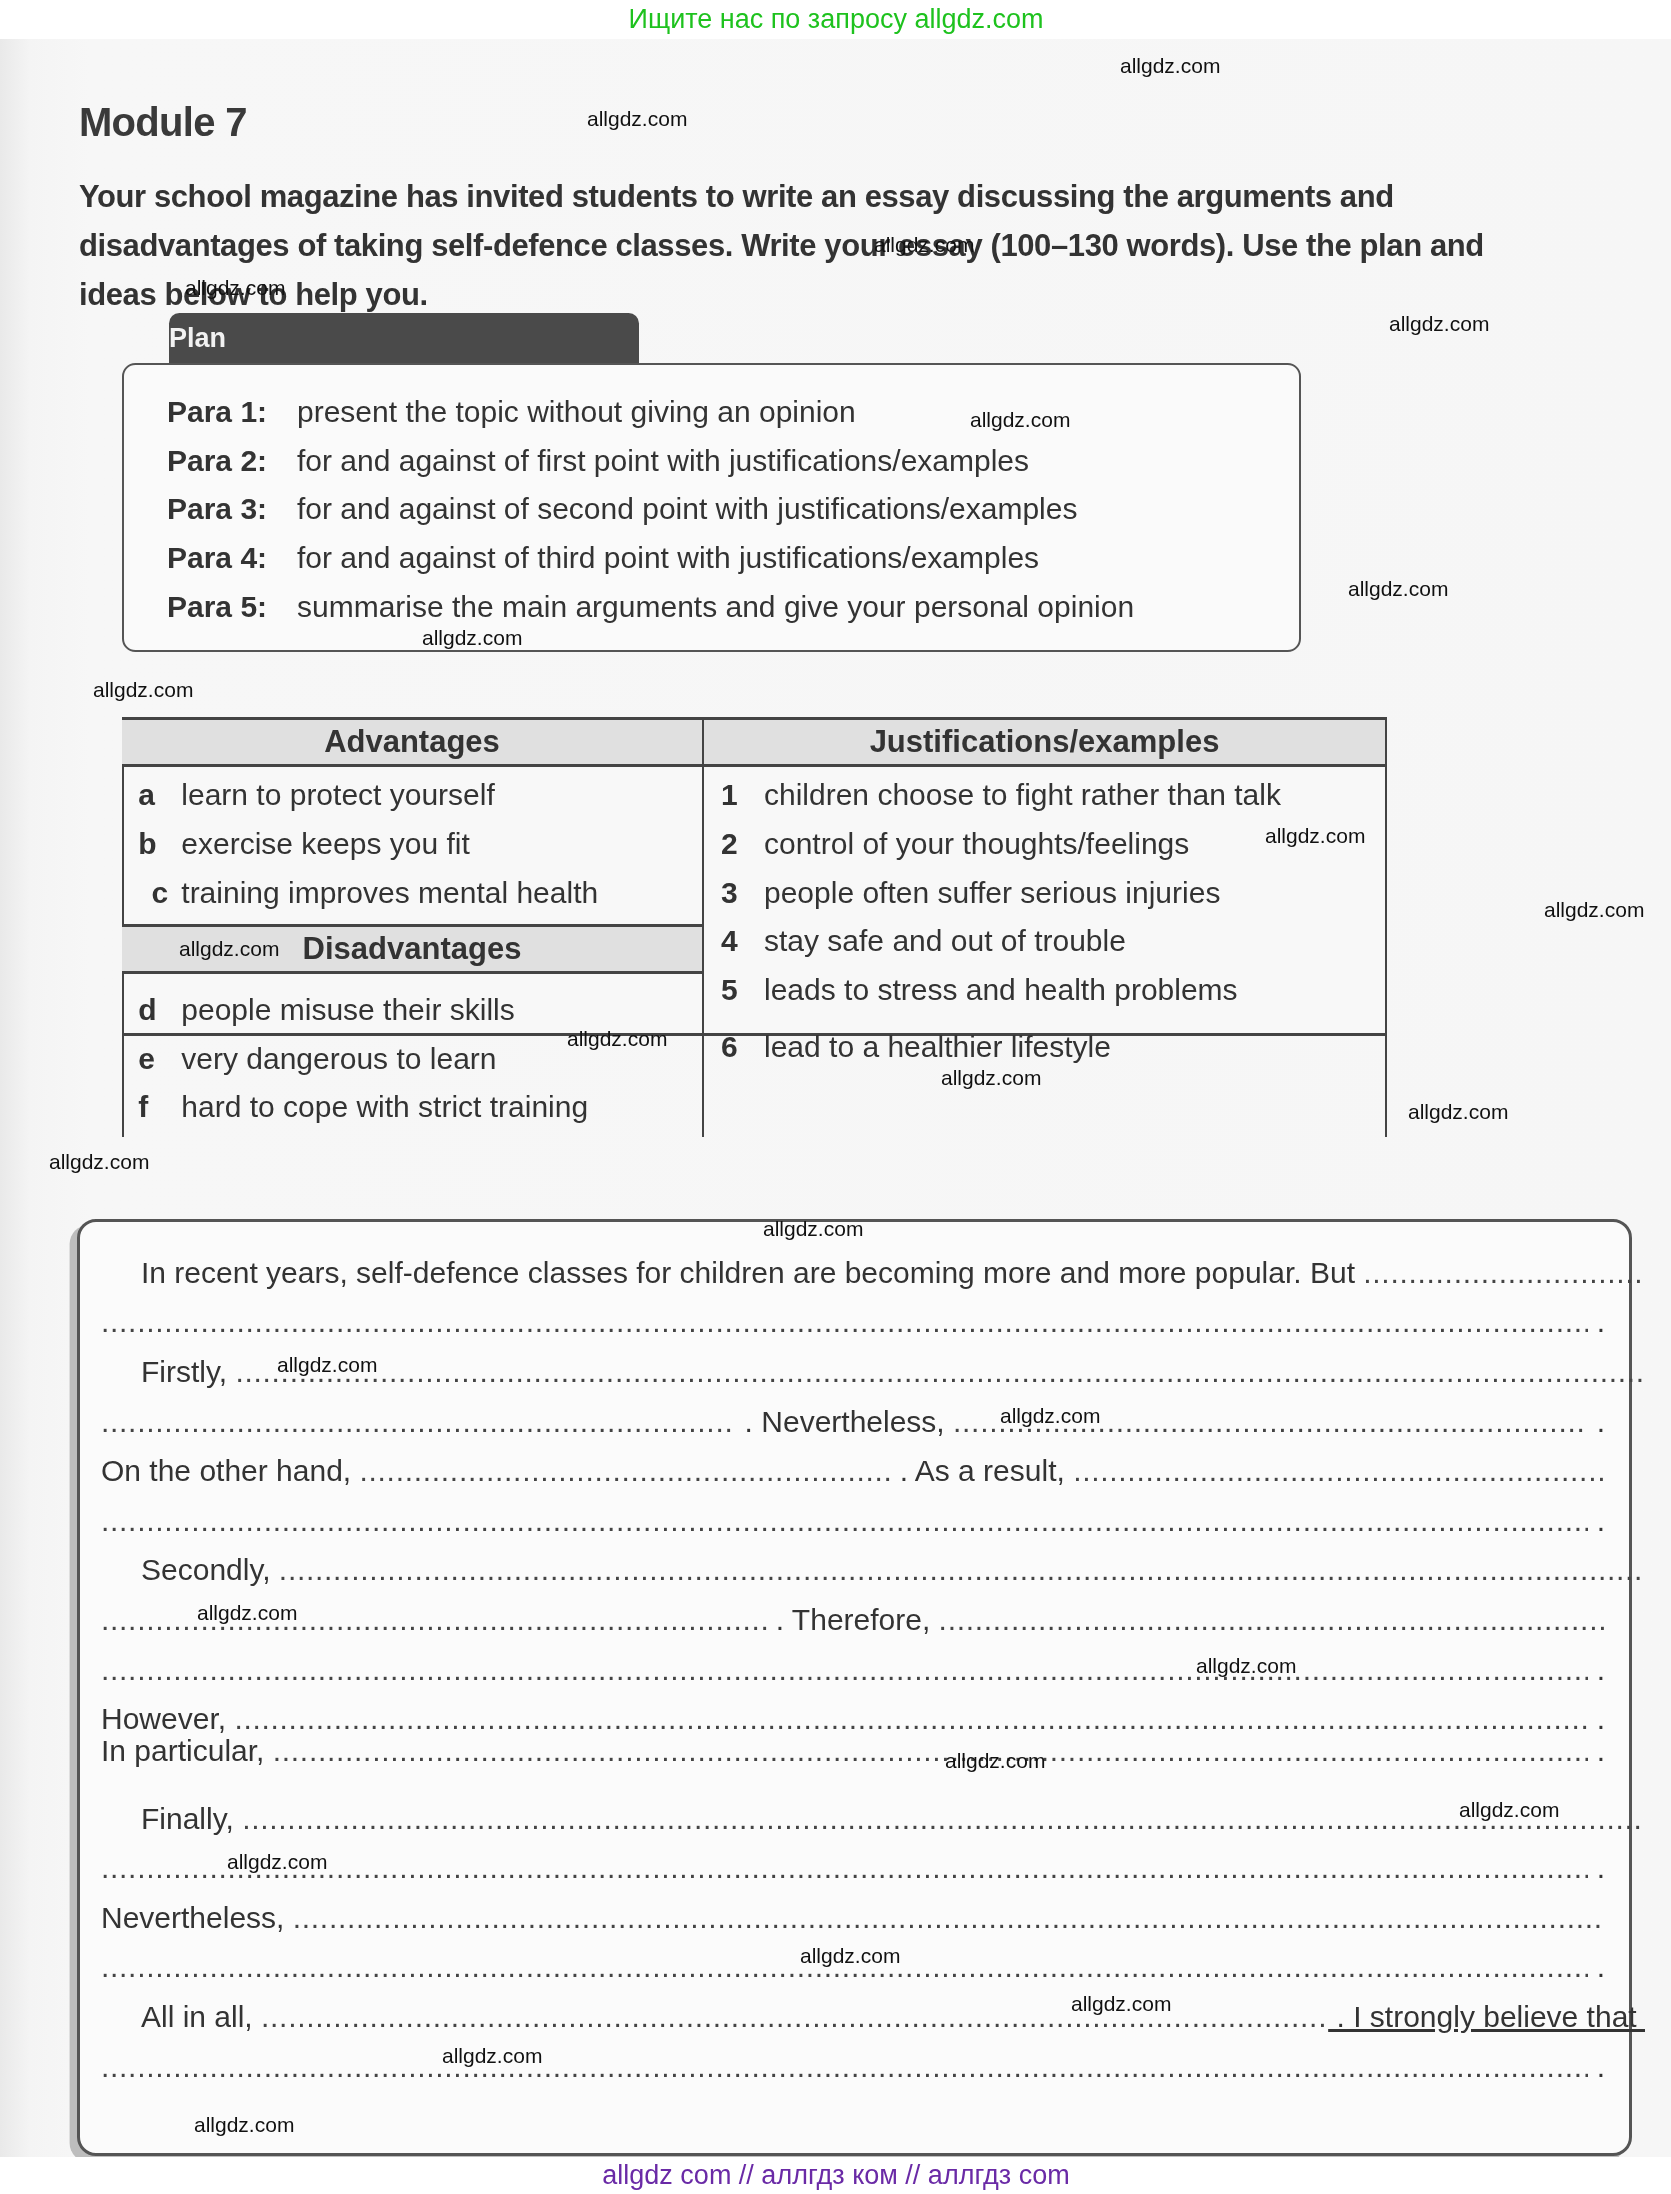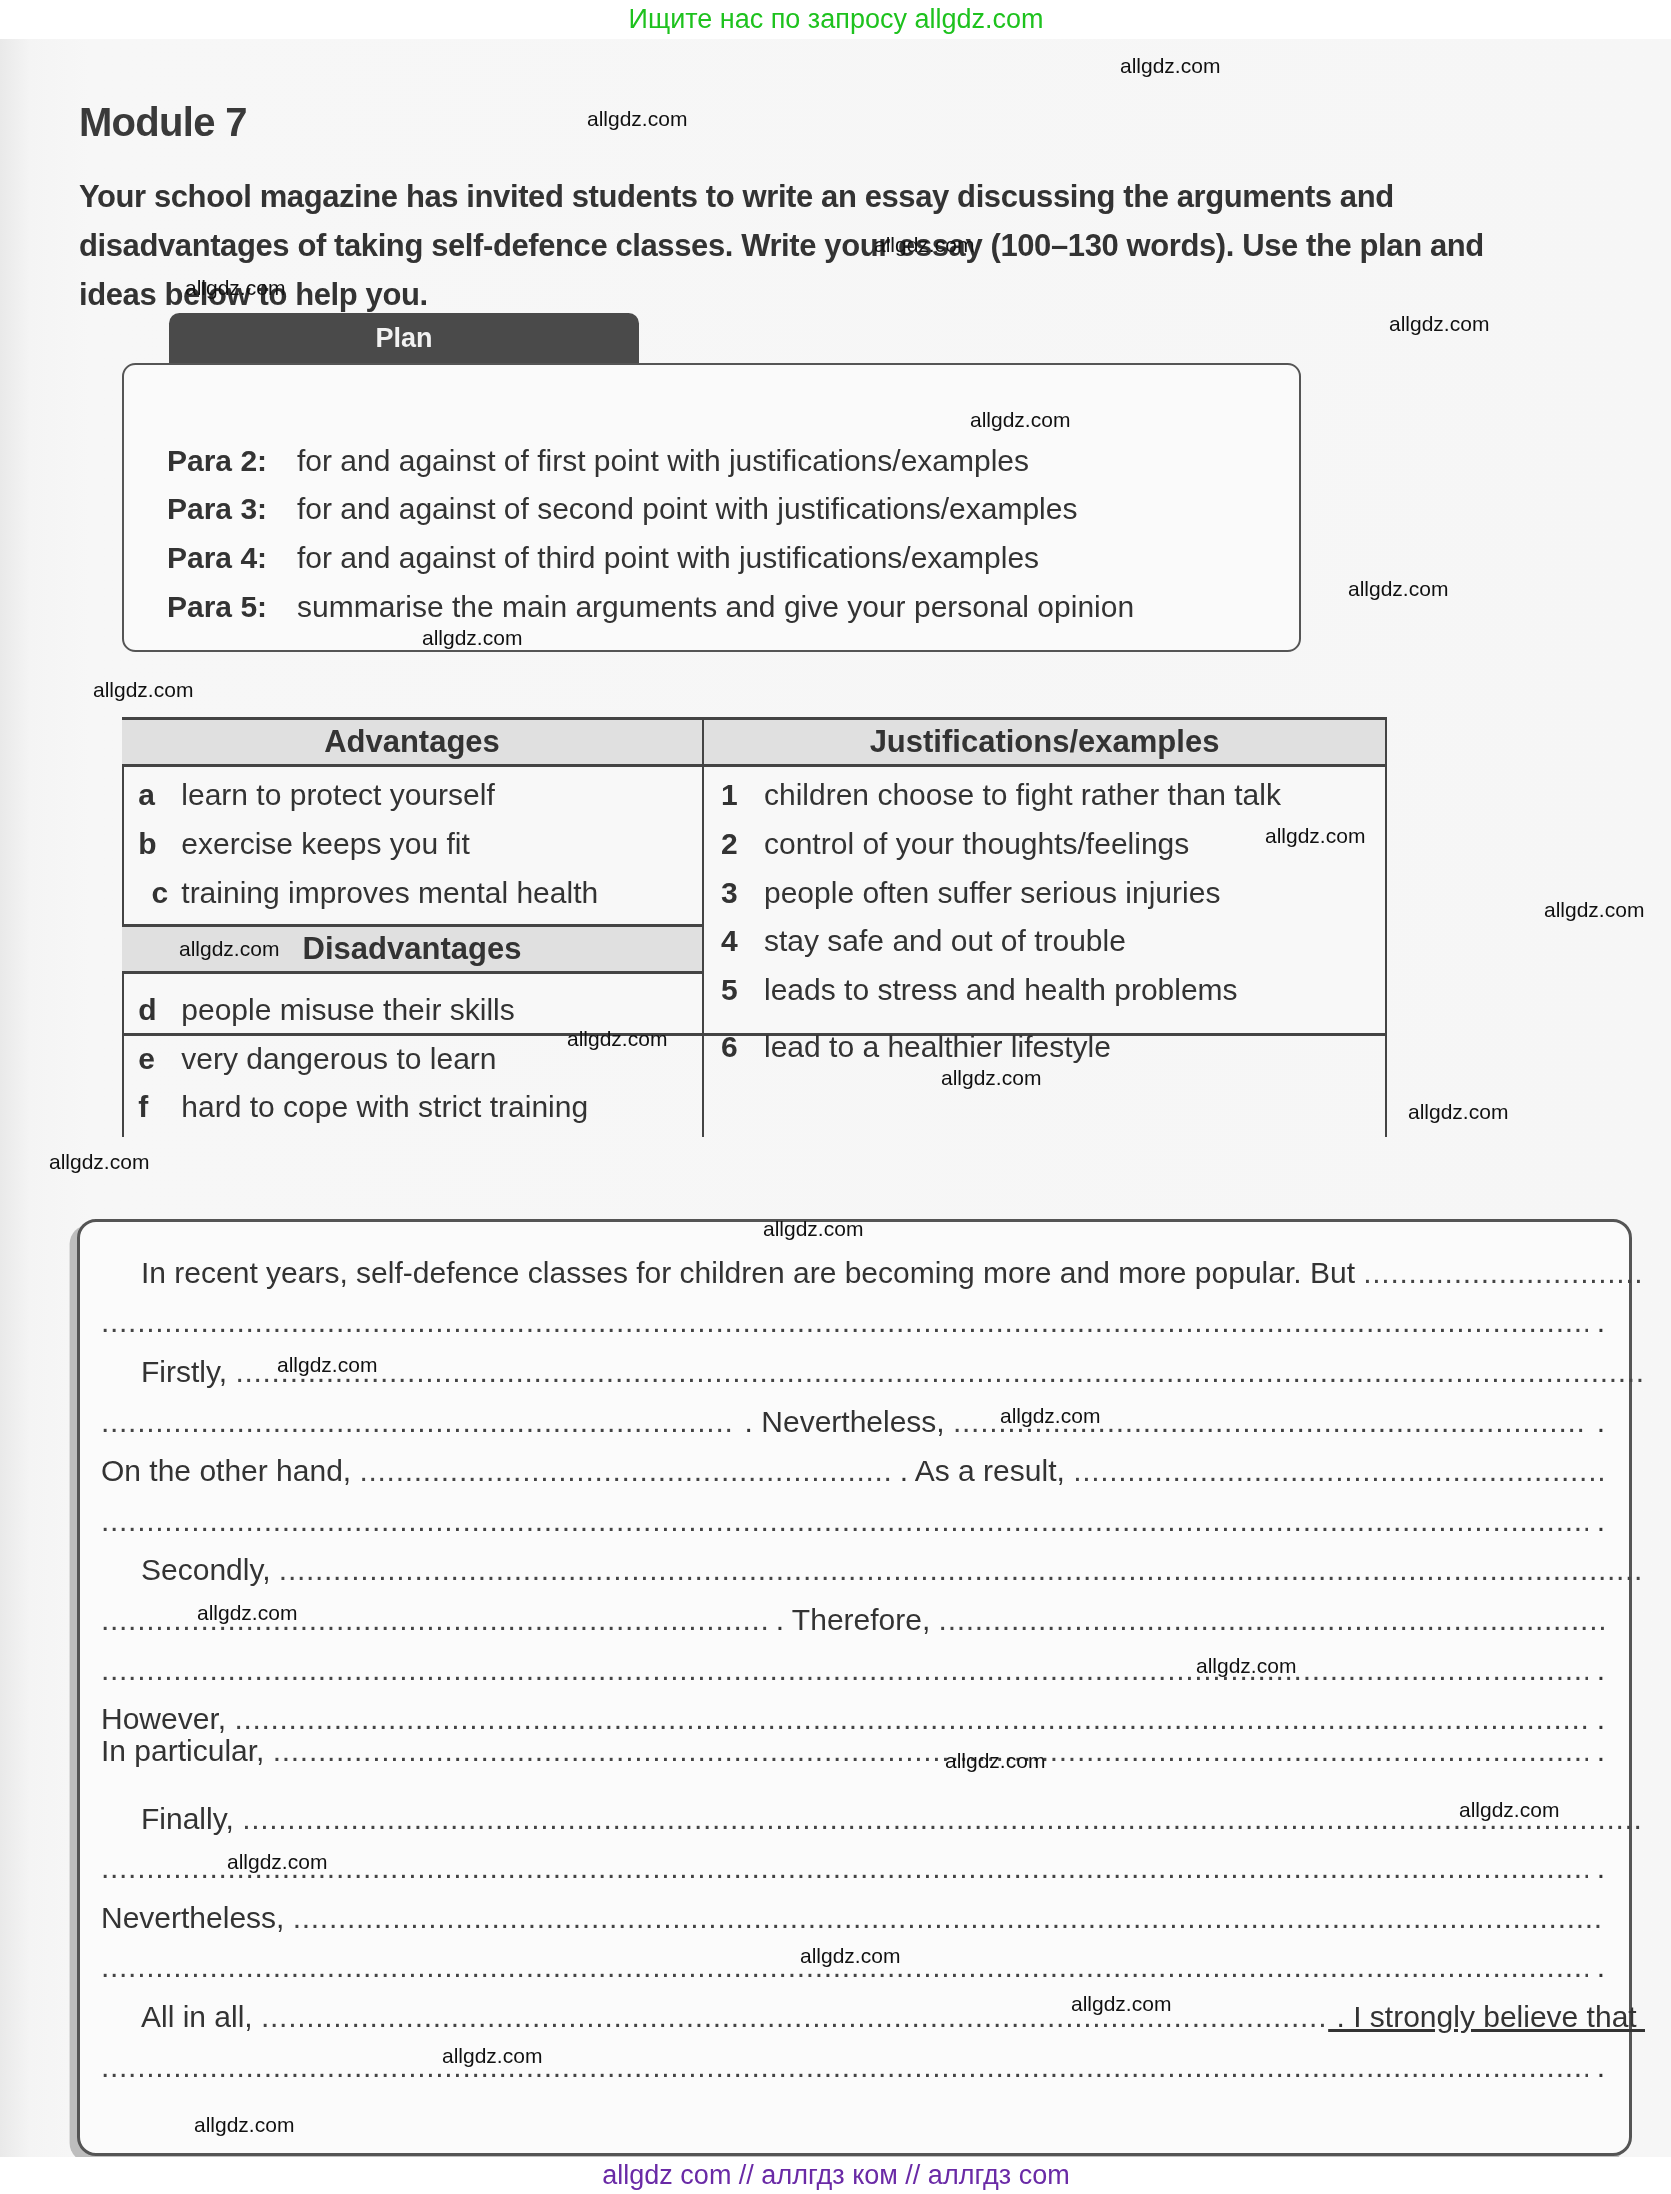--- a/index.html
+++ b/index.html
@@ -23,21 +23,21 @@
     position:absolute; left:79px; top:61px;
     font-size:40px; font-weight:bold; color:#3a3a3a; letter-spacing:-0.7px;
   }
   .instructions {
     position:absolute; left:79px; top:133px; width:1511px;
     font-size:31px; font-weight:bold; color:#333; line-height:49px; letter-spacing:-0.4px;
   }
   .plan-tab {
     position:absolute; left:169px; top:313px; width:470px; height:50px;
     background:#4a4a4a; border-radius:10.4px 10.4px 0 0;
-    color:#f2f2f2; font-size:27px; font-weight:bold; text-align:center; line-height:50px;
+    color:#f2f2f2; font-size:27px; font-weight:bold; line-height:50px;
   }
   .plan-box {
     position:absolute; left:122px; top:363px; width:1179px; height:289px;
     border:2.2px solid #555; border-radius:13.3px; background:#fafafa;
     box-sizing:border-box;
   }
   .plan-row {
     position:absolute; left:43px; font-size:30px; color:#333; white-space:nowrap;
   }
   .plan-row .lbl { display:inline-block; width:130px; font-weight:bold; }
@@ -92,20 +92,21 @@
   <div class="module-title">Module 7</div>
 
   <div class="instructions">
     <div>Your school magazine has invited students to write an essay discussing the arguments and</div>
     <div>disadvantages of taking self-defence classes. Write your essay (100–130 words). Use the plan and</div>
     <div>ideas below to help you.</div>
   </div>
 
   <div class="plan-tab" style="top:274px;">Plan</div>
   <div class="plan-box" style="top:324px;">
+    <div class="plan-row" style="top:30px;"><span class="lbl">Para 1:</span><span>present the topic without giving an opinion</span></div>
     <div class="plan-row" style="top:79px;"><span class="lbl">Para 2:</span><span>for and against of first point with justifications/examples</span></div>
     <div class="plan-row" style="top:127px;"><span class="lbl">Para 3:</span><span>for and against of second point with justifications/examples</span></div>
     <div class="plan-row" style="top:176px;"><span class="lbl">Para 4:</span><span>for and against of third point with justifications/examples</span></div>
     <div class="plan-row" style="top:225px;"><span class="lbl">Para 5:</span><span>summarise the main arguments and give your personal opinion</span></div>
   </div>
 
   <div class="table" style="top:678px;">
     <div class="left-edge"></div>
     <div class="right-edge"></div>
     <div class="col-divider"></div>

